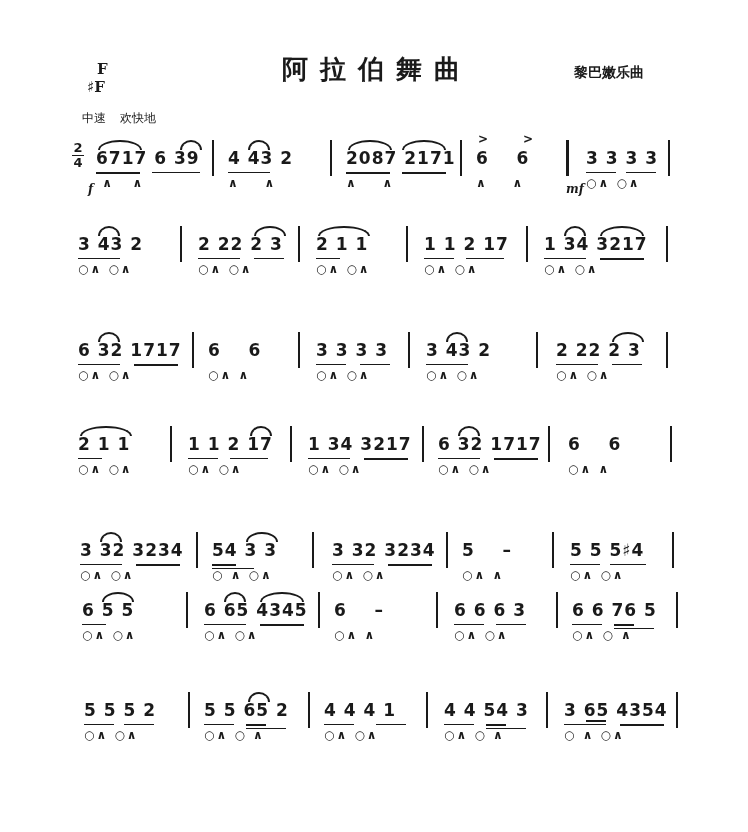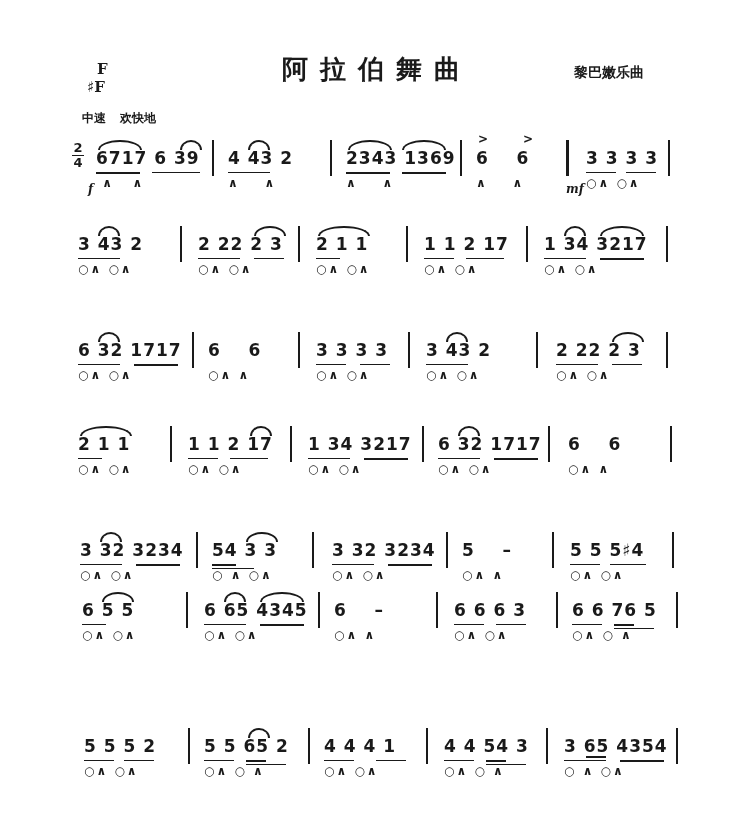--- a/index.html
+++ b/index.html
@@ -3,21 +3,21 @@
 <meta charset="utf-8">
 <style>
   html,body{margin:0;padding:0;background:#ffffff;}
   body{width:748px;height:832px;position:relative;overflow:hidden;color:#1a1a1a;
        font-family:"DejaVu Sans","Liberation Sans",sans-serif;}
   .abs{position:absolute;}
   .title{left:282px;top:52px;font-size:26px;font-weight:bold;letter-spacing:12px;font-family:"DejaVu Serif","Liberation Serif",serif;}
   .subtitle{left:574px;top:64px;font-size:14px;font-weight:bold;}
   .key1{left:97px;top:60px;font-size:15px;font-weight:bold;font-family:"DejaVu Serif","Liberation Serif",serif;}
   .key2{left:87px;top:78px;font-size:15px;font-weight:bold;font-family:"DejaVu Serif","Liberation Serif",serif;}
-  .tempo{left:82px;top:110px;font-size:12px;font-weight:bold;}
+  .tempo{left:82px;top:110px;font-size:12px;font-weight:normal;}
   .tempo span{margin-right:14px;}
   .timesig{left:72px;top:142px;width:12px;text-align:center;font-size:13px;font-weight:bold;line-height:12px;}
   .timesig .ln{display:block;border-top:1.5px solid #1a1a1a;margin:1px 0;}
   .row{position:absolute;left:0;width:748px;height:70px;}
   .measure{position:absolute;top:0;height:70px;}
   .notes{position:absolute;top:12px;left:0;font-size:17px;font-weight:bold;letter-spacing:1px;white-space:pre;font-family:"DejaVu Sans","Liberation Sans",sans-serif;}
   .strum{position:absolute;top:40px;left:0;font-size:12px;font-weight:bold;white-space:pre;letter-spacing:2px;}
   .uline{position:absolute;height:0;border-top:1.5px solid #1a1a1a;}
   .uline2{position:absolute;height:0;border-top:2.5px solid #1a1a1a;}
   .slur{position:absolute;height:8px;border:2px solid #1a1a1a;border-bottom:none;border-radius:50% 50% 0 0/100% 100% 0 0;}
@@ -55,21 +55,21 @@
   <div class="measure" style="left:228px;width:80px">
     <div class="slur" style="left:20px;top:4px;width:18px"></div>
     <div class="notes">4 43 2</div>
     <div class="uline" style="left:0;top:36px;width:42px"></div>
     <div class="strum">∧    ∧</div>
   </div>
   <div class="bar" style="left:330px"></div>
   <div class="measure" style="left:346px;width:110px">
     <div class="slur" style="left:2px;top:4px;width:40px"></div>
     <div class="slur" style="left:56px;top:4px;width:40px"></div>
-    <div class="notes">2343 1369</div>
+    <div class="notes">2087 2171</div>
     <div class="uline2" style="left:0;top:36px;width:44px"></div>
     <div class="uline2" style="left:56px;top:36px;width:44px"></div>
     <div class="strum">∧    ∧</div>
   </div>
   <div class="bar" style="left:460px"></div>
   <div class="measure" style="left:476px;width:70px">
     <div class="accent" style="left:2px;top:-4px">&gt;</div>
     <div class="accent" style="left:47px;top:-4px">&gt;</div>
     <div class="notes">6    6</div>
     <div class="strum">∧    ∧</div>
@@ -272,21 +272,21 @@
   <div class="measure" style="left:572px;width:90px">
     <div class="notes">6 6 76 5</div>
     <div class="uline" style="left:0;top:36px;width:30px"></div>
     <div class="uline2" style="left:42px;top:36px;width:20px"></div>
     <div class="uline" style="left:42px;top:40px;width:40px"></div>
     <div class="strum">○∧ ○ ∧</div>
   </div>
   <div class="bar" style="left:676px"></div>
 </div>
 
-<div class="row" style="top:724px">
+<div class="row" style="top:688px">
   <div class="measure" style="left:84px;width:100px">
     <div class="notes">5 5 5 2</div>
     <div class="uline" style="left:0;top:36px;width:30px"></div>
     <div class="uline" style="left:40px;top:36px;width:30px"></div>
     <div class="strum">○∧ ○∧</div>
   </div>
   <div class="bar" style="left:188px"></div>
   <div class="measure" style="left:204px;width:100px">
     <div class="slur" style="left:44px;top:4px;width:18px"></div>
     <div class="notes">5 5 65 2</div>

